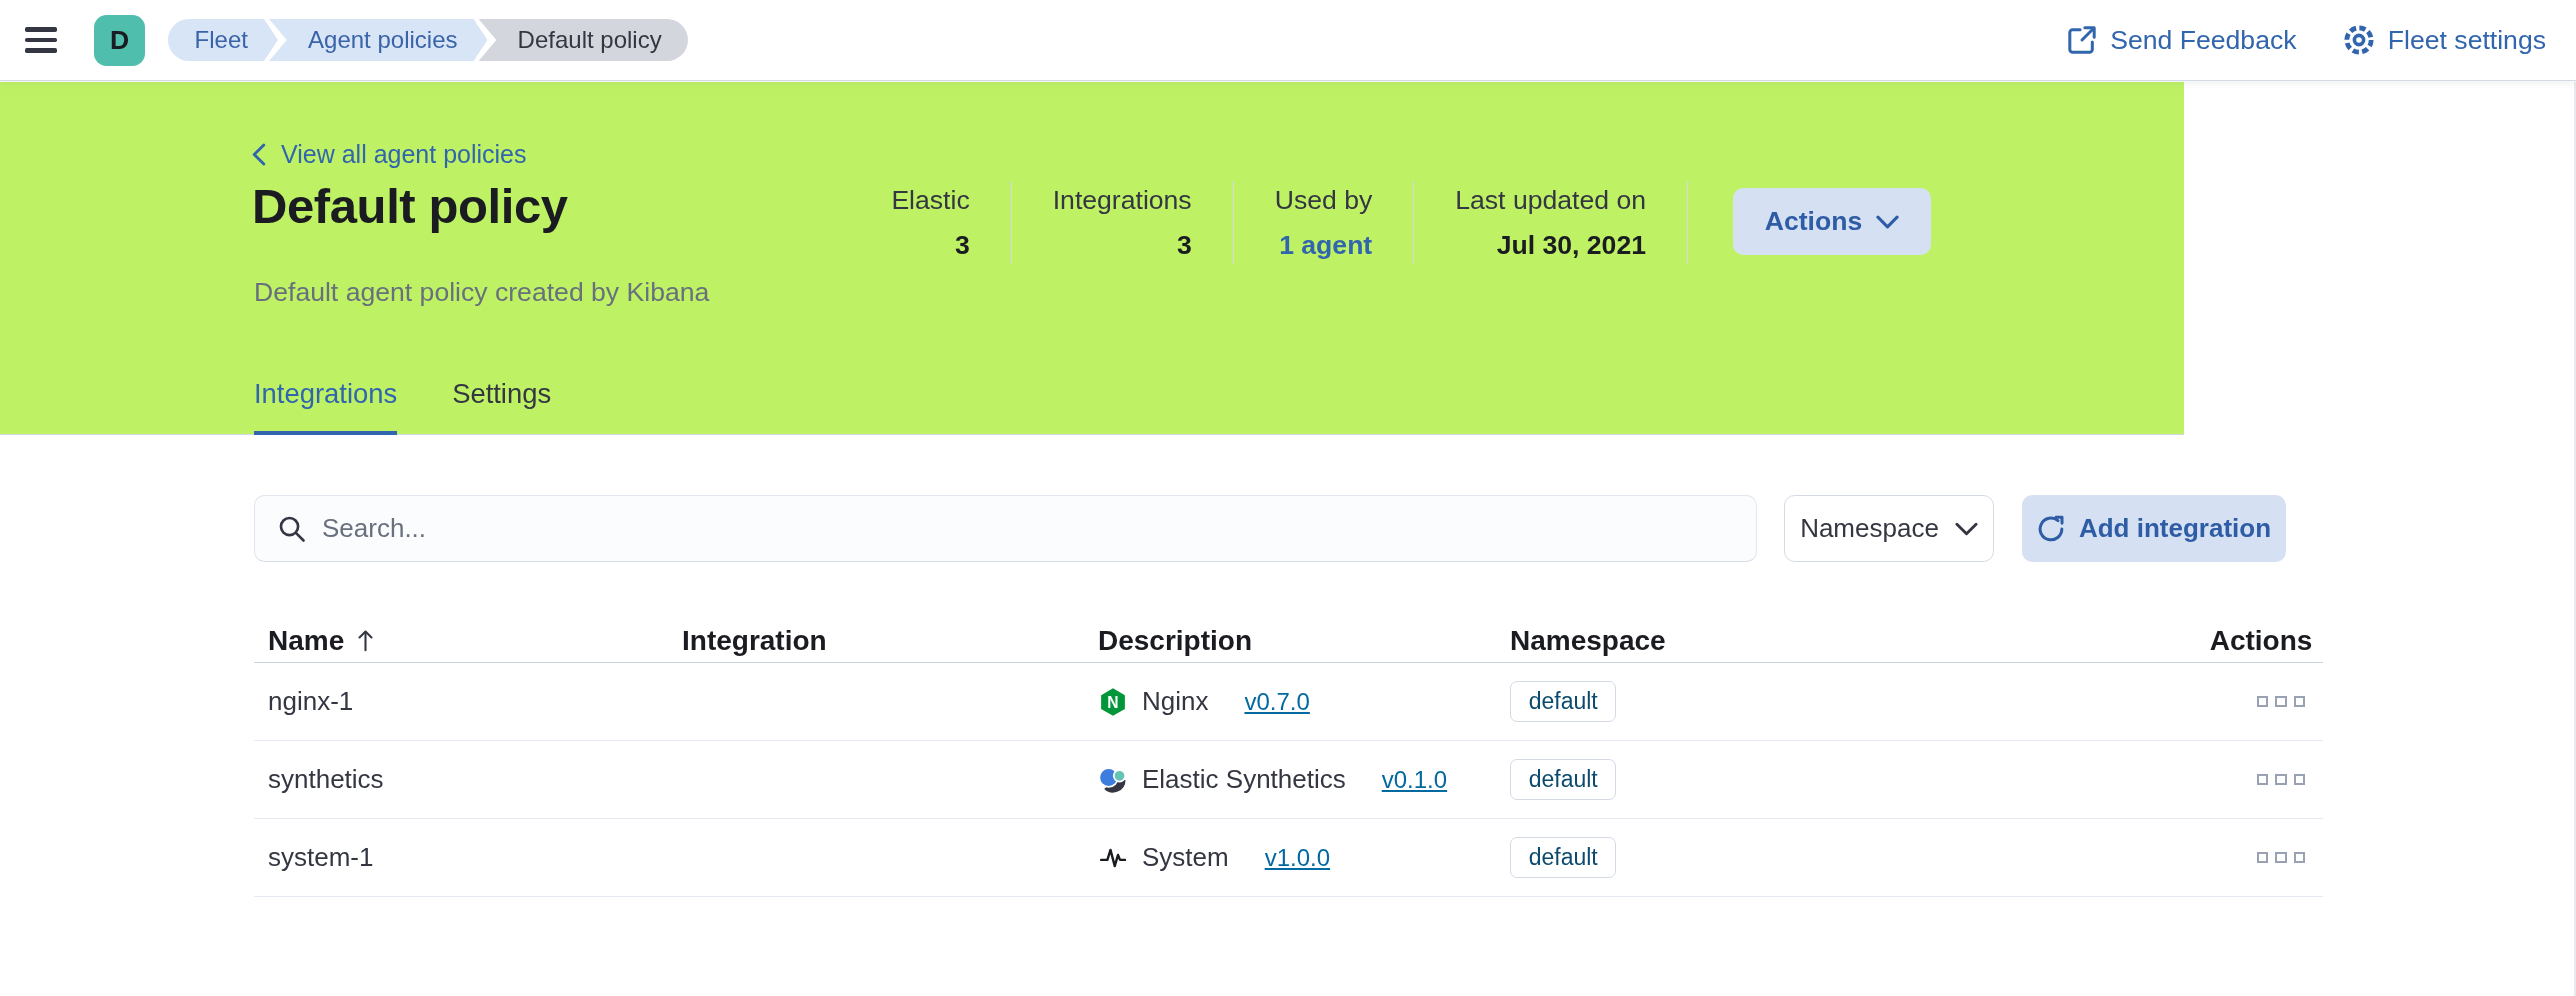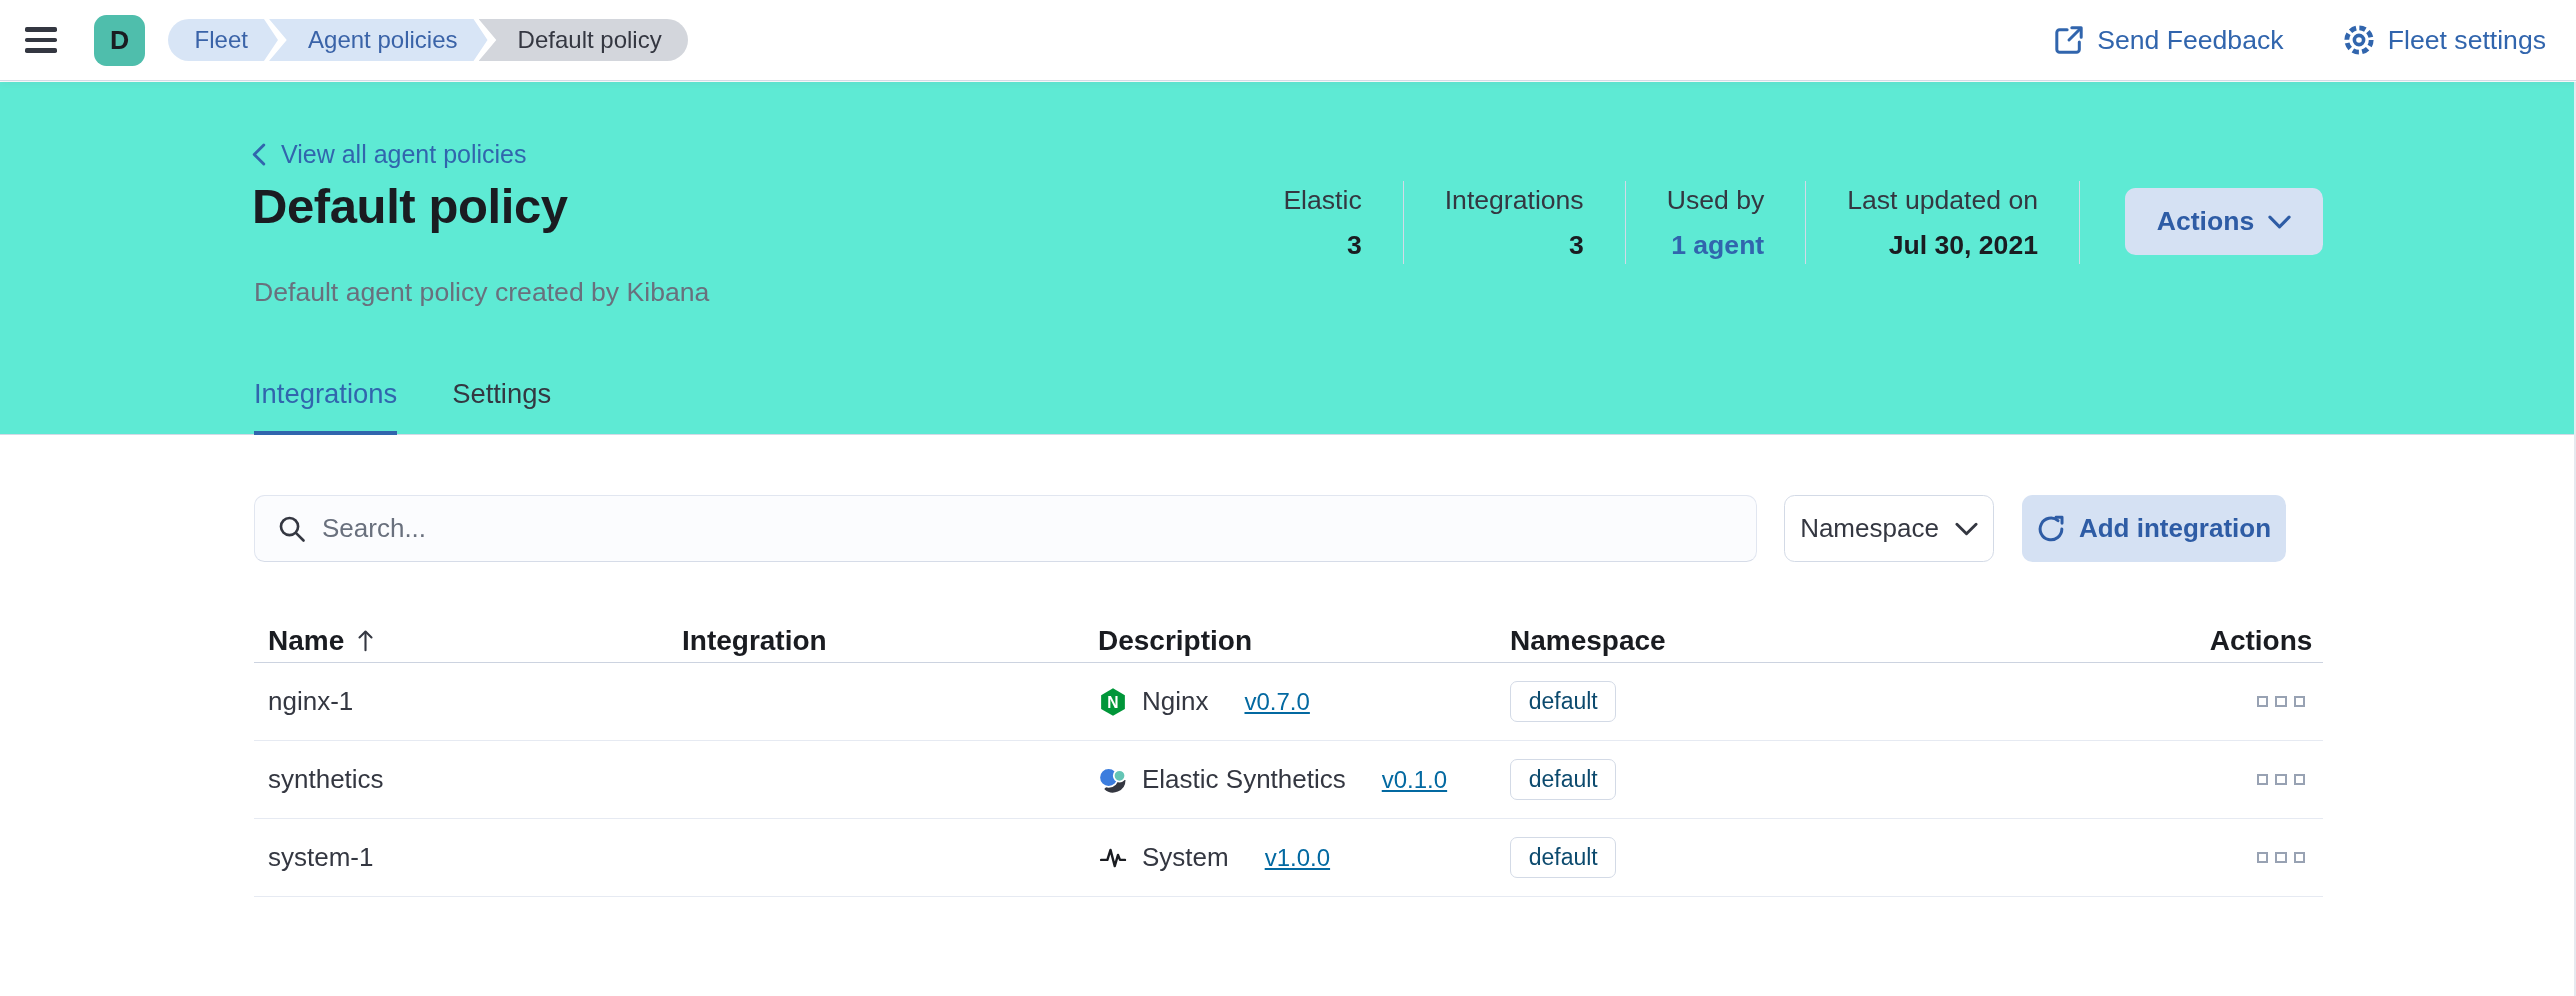--- a/index.html
+++ b/index.html
@@ -21,28 +21,28 @@
   .crumb { height:42px; display:flex; align-items:center; font-size:24px; font-weight:500;
            position:relative; }
   .crumb.blue { background:#D8E5F6; color:#3A63A8; }
   .crumb.gray { background:#D3D6DC; color:#343741; }
   .crumb.first { border-radius:21px 0 0 21px; padding:0 30px 0 26.6px;
                  clip-path:polygon(0 0, calc(100% - 14px) 0, 100% 50%, calc(100% - 14px) 100%, 0 100%); }
   .crumb.mid { margin-left:-8.9px; padding:0 30px 0 39px;
                clip-path:polygon(0 0, calc(100% - 14px) 0, 100% 50%, calc(100% - 14px) 100%, 0 100%, 17.7px 50%); }
   .crumb.last { margin-left:-8.9px; padding:0 26.6px 0 39px; border-radius:0 21px 21px 0;
                 clip-path:polygon(0 0, 100% 0, 100% 100%, 0 100%, 17.7px 50%); }
-  .topbar-right { margin-left:auto; margin-right:30px; display:flex; align-items:center; gap:59px; }
+  .topbar-right { margin-left:auto; margin-right:30px; display:flex; align-items:center; gap:46px; }
   .hdr-link { display:flex; align-items:center; gap:13.3px; color:#3165AD; font-size:26.6px;
               font-weight:500; text-decoration:none; cursor:pointer; }
   .hdr-link svg { display:block; }
 
   
-  .page-top { position:absolute; top:82px; left:0; width:2576px; height:353px;
-              background:#5eead4; border-bottom:0.9px solid #d3dae6; }
+  .page-top { position:absolute; top:82px; left:0; width:2184px; height:353px;
+              background:#bef264; border-bottom:0.9px solid #d3dae6; }
   .back-link { position:absolute; left:251px; top:58px; display:flex; align-items:center; gap:14px;
                color:#3165AD; font-size:25px; font-weight:500; text-decoration:none; cursor:pointer; }
   .page-title { position:absolute; left:252px; top:96px; font-size:49px; font-weight:700;
                 color:#1a1c21; letter-spacing:-0.4px; }
   .page-desc { position:absolute; left:254px; top:195px; font-size:26.6px; color:#69707D; }
 
   .stats { position:absolute; top:99px; right:496px; display:flex; }
   .stat { padding:3.5px 41px; text-align:right; border-right:0.9px solid #d3dae6; }
   .stat-label { font-size:26.6px; color:#343741; margin-bottom:14px; white-space:nowrap; }
   .stat-value { font-size:26.6px; font-weight:700; color:#1a1c21; white-space:nowrap; }

